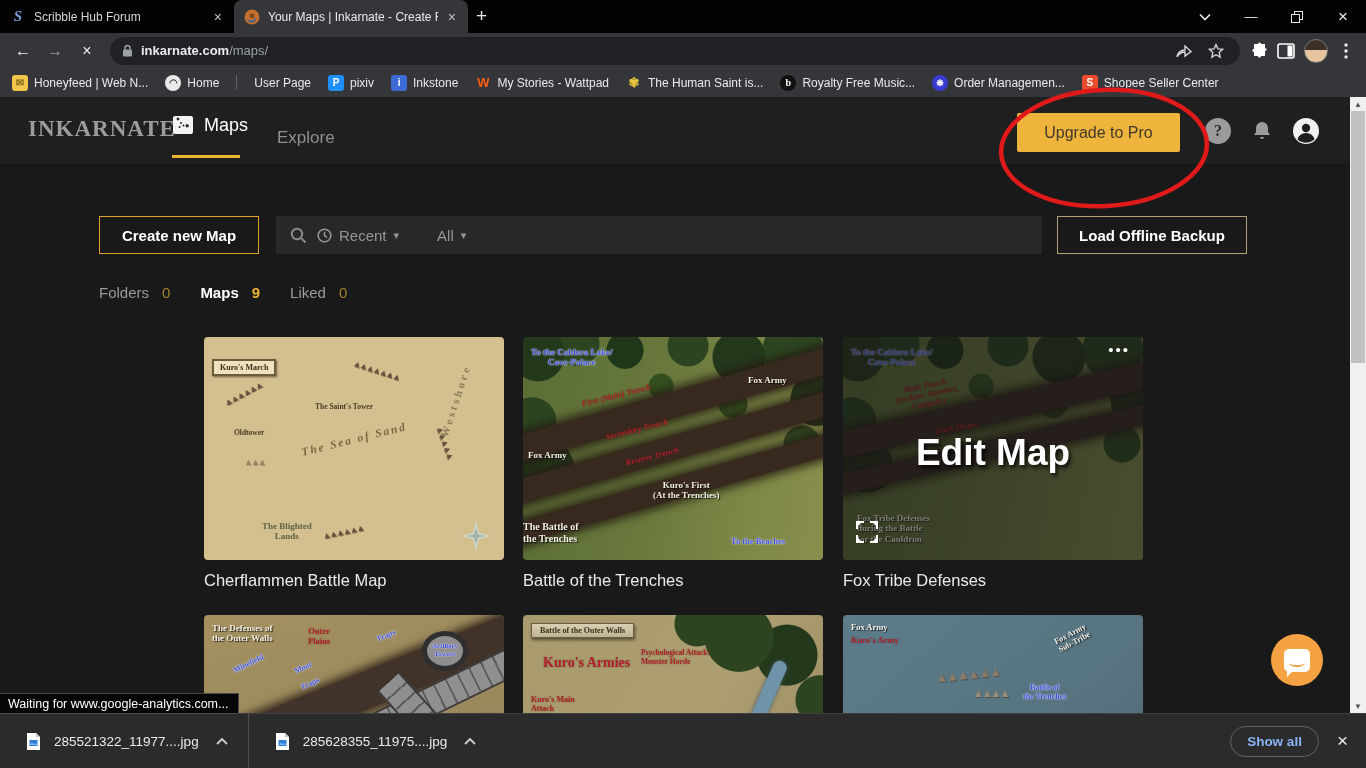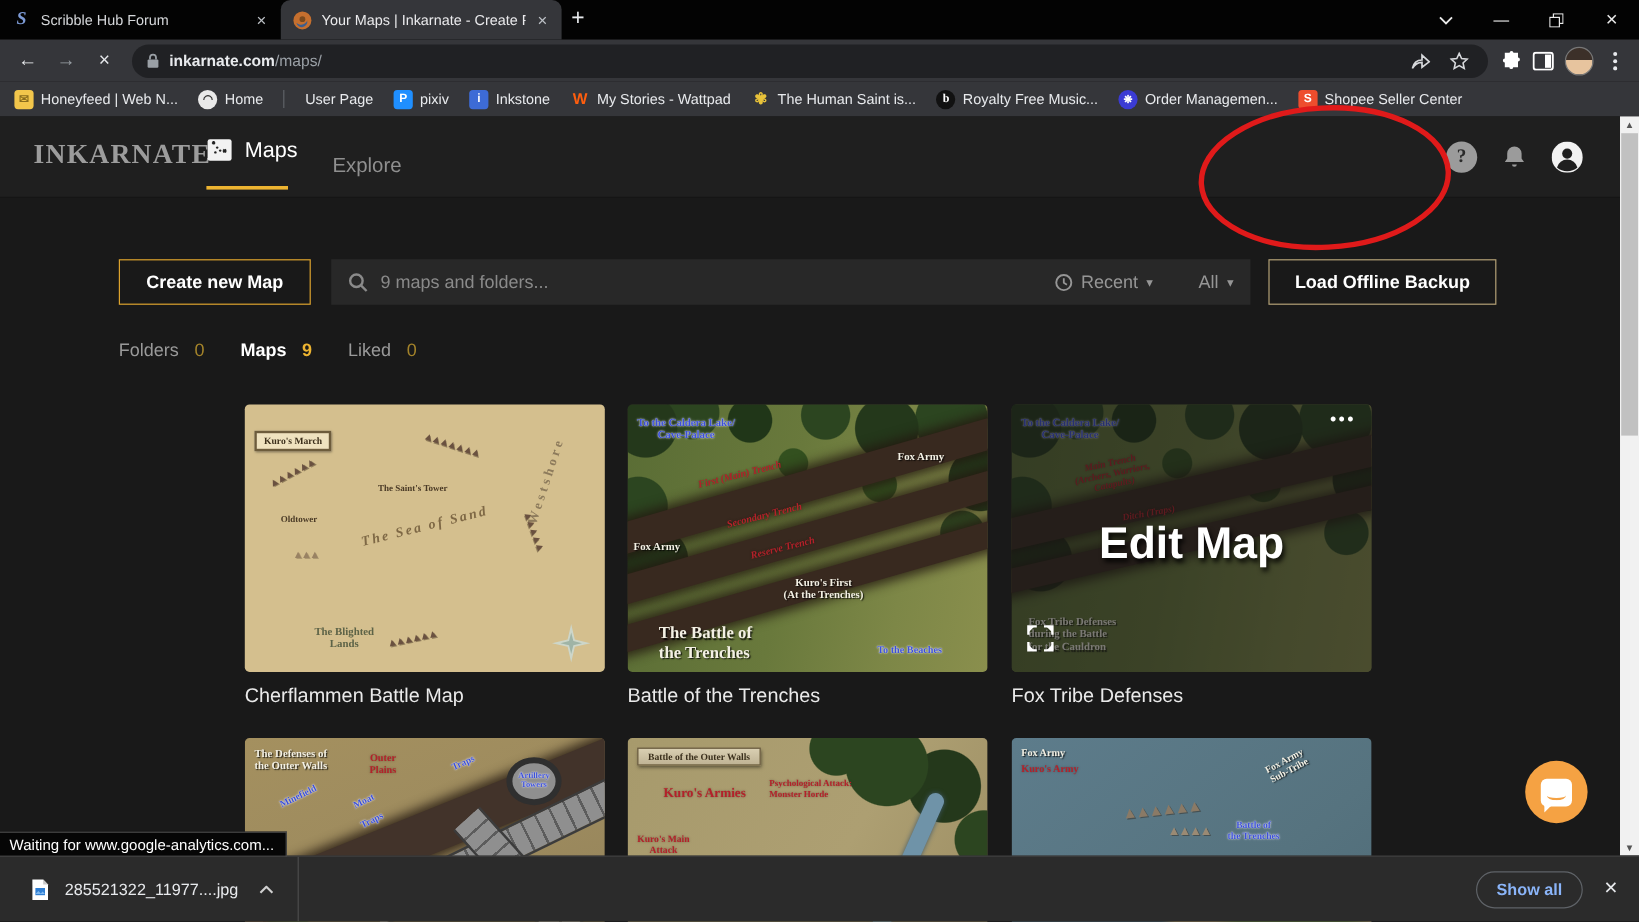--- a/index.html
+++ b/index.html
@@ -285,20 +285,21 @@
         <rect x="1" y="2" width="20" height="18" rx="2" fill="#f2f2f2"></rect>
         <path d="M5 6l2-2M5 4l2 2M14 13l2.4-2.4M14 10.6l2.4 2.4" stroke="#222" stroke-width="1.6"></path>
         <circle cx="9" cy="9" r="1" fill="#222"></circle>
         <circle cx="11.5" cy="11.5" r="1" fill="#222"></circle>
         <circle cx="7.5" cy="13" r="1" fill="#222"></circle>
       </svg>
     <span>Maps</span>
   </div>
   <div class="nav-underline"></div>
   <div class="nav-explore">Explore</div>
+  <div class="upgrade">Upgrade to Pro</div>
   <div class="hicon q-circle">?</div>
   <div class="hicon" style="left:1249px">
     <svg width="20" height="22" viewBox="0 0 20 22">
         <path d="M10 2a6 6 0 0 1 6 6v4l2 3H2l2-3V8a6 6 0 0 1 6-6z" fill="#9b9b9b"></path>
         <path d="M8 17a2 2 0 0 0 4 0z" fill="#9b9b9b"></path>
       </svg>
   </div>
   <div class="hicon" style="left:1293px">
     <svg width="26" height="26" viewBox="0 0 26 26">
         <circle cx="13" cy="13" r="13" fill="#f2f2f2"></circle>
@@ -307,21 +308,20 @@
       </svg>
   </div>
 </div>
 
 <div class="btn-create">Create new Map</div>
 <div class="searchbar">
   <svg width="17" height="17" viewBox="0 0 17 17">
       <circle cx="7" cy="7" r="5.2" fill="none" stroke="#8a8a8a" stroke-width="2"></circle>
       <line x1="11" y1="11" x2="15.5" y2="15.5" stroke="#8a8a8a" stroke-width="2"></line>
     </svg>
-  <input type="text" placeholder="9 maps and folders..." style="">
   <div class="sort">
     <svg width="15" height="15" viewBox="0 0 15 15">
         <circle cx="7.5" cy="7.5" r="6.3" fill="none" stroke="#969696" stroke-width="1.6"></circle>
         <path d="M7.5 3.8v3.9l2.6 1.6" fill="none" stroke="#969696" stroke-width="1.5"></path>
       </svg>
     <span>Recent</span>
     <span class="caret">▾</span>
   </div>
   <div style="width:18px"></div>
   <div class="filter">
@@ -374,21 +374,21 @@
       <div class="trench" style="width:360px;height:26px;left:-20px;top:52px;transform:rotate(-16deg)"></div>
       <div class="trench" style="width:360px;height:24px;left:-20px;top:96px;transform:rotate(-16deg)"></div>
       <div class="trench" style="width:360px;height:22px;left:-20px;top:138px;transform:rotate(-16deg)"></div>
       <div class="ml mlb" style="left:8px;top:10px;font-size:9px;text-align:center"><span>To the Caldera Lake/</span><br><span>Cave-Palace</span></div>
       <div class="ml mlw" style="left:225px;top:38px;font-size:9px">Fox Army</div>
       <div class="ml mlr" style="left:58px;top:54px;font-size:8.5px;font-style:italic;transform:rotate(-14deg)">First (Main) Trench</div>
       <div class="ml mlr" style="left:82px;top:88px;font-size:8.5px;font-style:italic;transform:rotate(-14deg)">Secondary Trench</div>
       <div class="ml mlr" style="left:102px;top:115px;font-size:8.5px;font-style:italic;transform:rotate(-14deg)">Reserve Trench</div>
       <div class="ml mlw" style="left:5px;top:113px;font-size:9px">Fox Army</div>
       <div class="ml mlw" style="left:130px;top:143px;font-size:9px;text-align:center"><span>Kuro's First</span><br><span>(At the Trenches)</span></div>
-      <div class="ml mlw" style="left:26px;top:184px;font-size:14px"><span>The Battle of</span><br><span>the Trenches</span></div>
+      <div class="ml mlw" style="left:0;top:184px;font-size:10px"><span>The Battle of</span><br><span>the Trenches</span></div>
       <div class="ml mlb" style="left:208px;top:200px;font-size:8.5px">To the Beaches</div>
     </div>
     <div class="ctitle">Battle of the Trenches</div>
   </div>
 
   <div class="card" style="left:639px;top:0">
     <div class="map mforest">
       <div class="trench" style="width:360px;height:26px;left:-20px;top:58px;transform:rotate(-13deg)"></div>
       <div class="trench" style="width:360px;height:20px;left:-20px;top:100px;transform:rotate(-13deg)"></div>
       <div class="ml mlb" style="left:8px;top:10px;font-size:9px;text-align:center"><span>To the Caldera Lake/</span><br><span>Cave-Palace</span></div>
@@ -428,23 +428,23 @@
       <div class="ml mlb" style="left:28px;top:44px;font-size:8px;transform:rotate(-26deg)">Minefield</div>
       <div class="ml mlb" style="left:90px;top:48px;font-size:8px;transform:rotate(-26deg)">Moat</div>
       <div class="ml mlb" style="left:96px;top:64px;font-size:8px;transform:rotate(-26deg)">Traps</div>
     </div>
   </div>
 
   <div class="card" style="left:319px;top:278px">
     <div class="map m5">
       <div class="river" style="left:222px;top:40px"></div>
       <div class="banner5" style="left:8px;top:8px">Battle of the Outer Walls</div>
-      <div class="ml mlr" style="left:30px;top:40px;font-size:11px">Kuro's Armies</div>
+      <div class="ml mlr" style="left:20px;top:40px;font-size:14px">Kuro's Armies</div>
       <div class="ml mlr" style="left:118px;top:34px;font-size:7.5px;text-align:left"><span>Psychological Attack:</span><br><span>Monster Horde</span></div>
-      <div class="ml mlr" style="left:8px;top:80px;font-size:8px;text-align:center"><span>Kuro's Main</span><br><span>Attack</span></div>
+      <div class="ml mlr" style="left:8px;top:80px;font-size:8px;"><span>Kuro's Main</span><br><span>Attack</span></div>
     </div>
   </div>
 
   <div class="card" style="left:639px;top:278px">
     <div class="map m6">
       <span class="ridge" style="left:92px;top:52px;font-size:13px;color:#8a7a66;transform:rotate(-6deg)">▲▲▲▲▲▲</span>
       <span class="ridge" style="left:130px;top:72px;font-size:11px;color:#9a8a74">▲▲▲▲</span>
       <div class="ml mlw" style="left:8px;top:8px;font-size:8.5px">Fox Army</div>
       <div class="ml mlr" style="left:8px;top:21px;font-size:8.5px">Kuro's Army</div>
       <div class="ml mlw" style="left:212px;top:14px;font-size:8px;text-align:center;transform:rotate(-28deg)"><span>Fox Army</span><br><span>Sub-Tribe</span></div>
@@ -462,20 +462,32 @@
         <path d="M10 1l4 4h-4z" fill="#c9c9c9"></path>
         <rect x="3.5" y="8" width="8" height="6" fill="#2f7fd4"></rect>
         <path d="M3.5 13l2.5-2.5 2 2 1.5-1.5 2 2z" fill="#7fb8ef"></path>
       </svg>
     <span>285521322_11977....jpg</span>
     <svg class="dlchev" width="12" height="7" viewBox="0 0 12 7">
         <polyline points="1,6 6,1 11,6" fill="none" stroke="#cfcfcf" stroke-width="1.8"></polyline>
       </svg>
   </div>
   <div class="dlsep"></div>
+  <div class="dlitem">
+    <svg width="15" height="19" viewBox="0 0 15 19">
+        <path d="M1 1h9l4 4v13H1z" fill="#fff"></path>
+        <path d="M10 1l4 4h-4z" fill="#c9c9c9"></path>
+        <rect x="3.5" y="8" width="8" height="6" fill="#2f7fd4"></rect>
+        <path d="M3.5 13l2.5-2.5 2 2 1.5-1.5 2 2z" fill="#7fb8ef"></path>
+      </svg>
+    <span>285628355_11975....jpg</span>
+    <svg class="dlchev" width="12" height="7" viewBox="0 0 12 7">
+        <polyline points="1,6 6,1 11,6" fill="none" stroke="#cfcfcf" stroke-width="1.8"></polyline>
+      </svg>
+  </div>
   <div class="dlright">
     <div class="showall">Show all</div>
     <div class="dlclose">×</div>
   </div>
 </div>
 
 <div class="chat">
   <div class="bub">
       <div class="smile"></div>
     </div>

